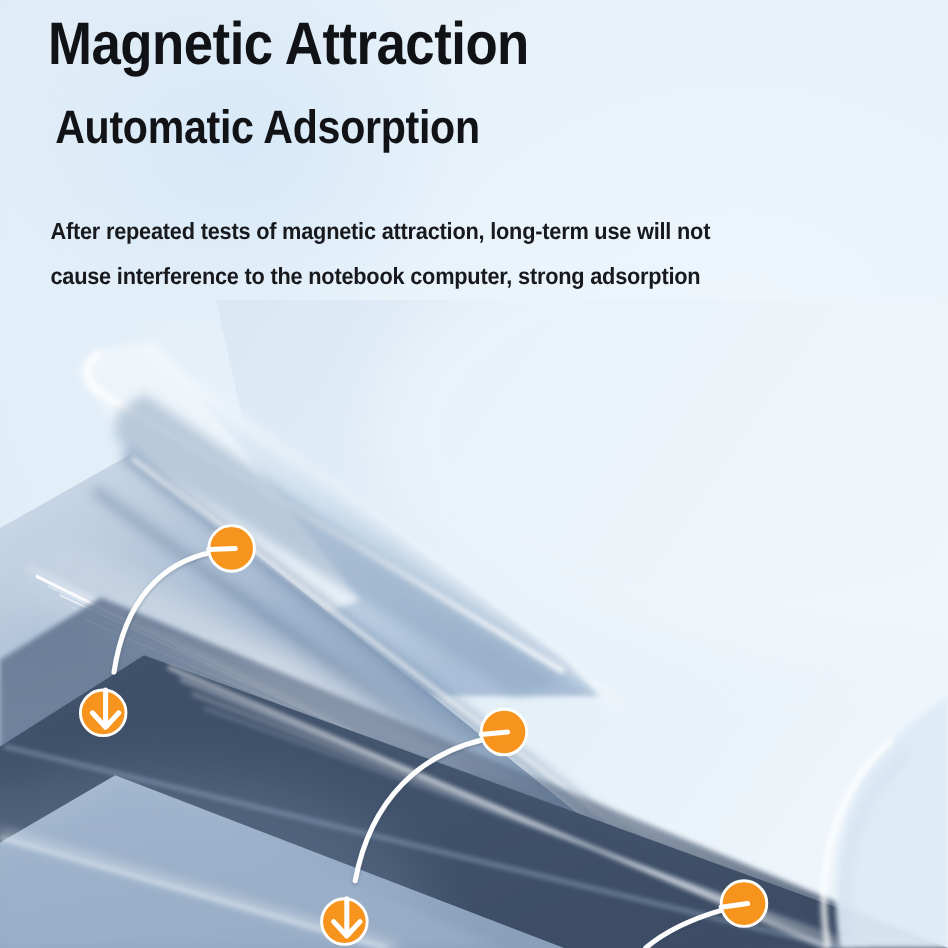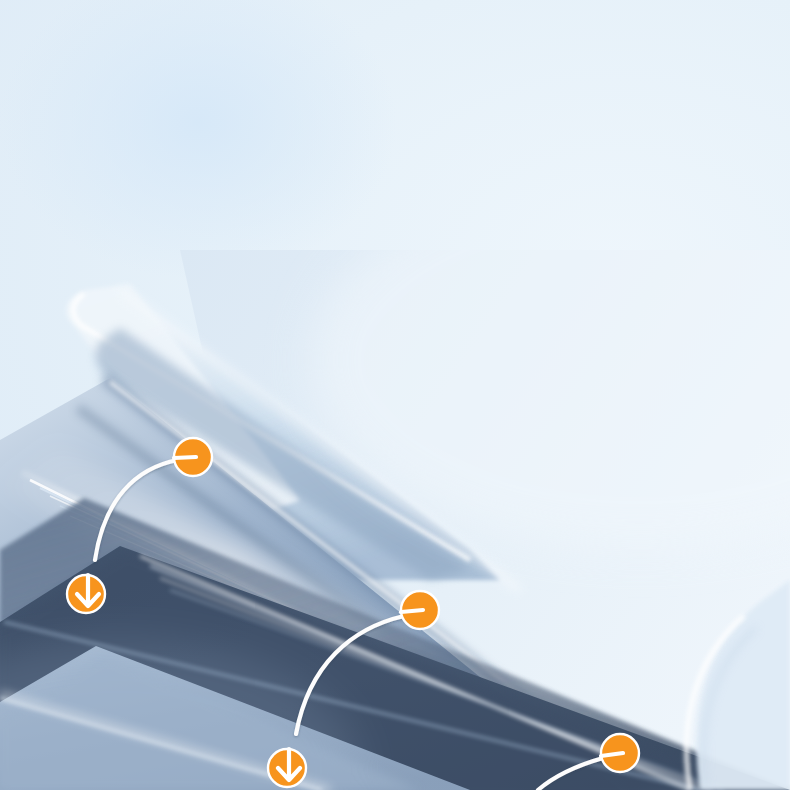--- a/index.html
+++ b/index.html
@@ -290,14 +290,22 @@
       </g>
     </svg>
   </div>
 
   <div class="dot-hit" style="left:193px; top:457px;"></div>
   <div class="dot-hit" style="left:86px;  top:594px;"></div>
   <div class="dot-hit" style="left:420px; top:610px;"></div>
   <div class="dot-hit" style="left:287px; top:768px;"></div>
   <div class="dot-hit" style="left:620px; top:753px;"></div>
 
+  <div class="text-block">
+    <h1 class="title">Magnetic Attraction</h1>
+    <h2 class="subtitle">Automatic Adsorption</h2>
+    <div class="body-copy">
+      <span class="ln">After repeated tests of magnetic attraction, long-term use will not</span>
+      <span class="ln">cause interference to the notebook computer, strong adsorption</span>
+    </div>
+  </div>
 
 </div>
 
 </body></html>

